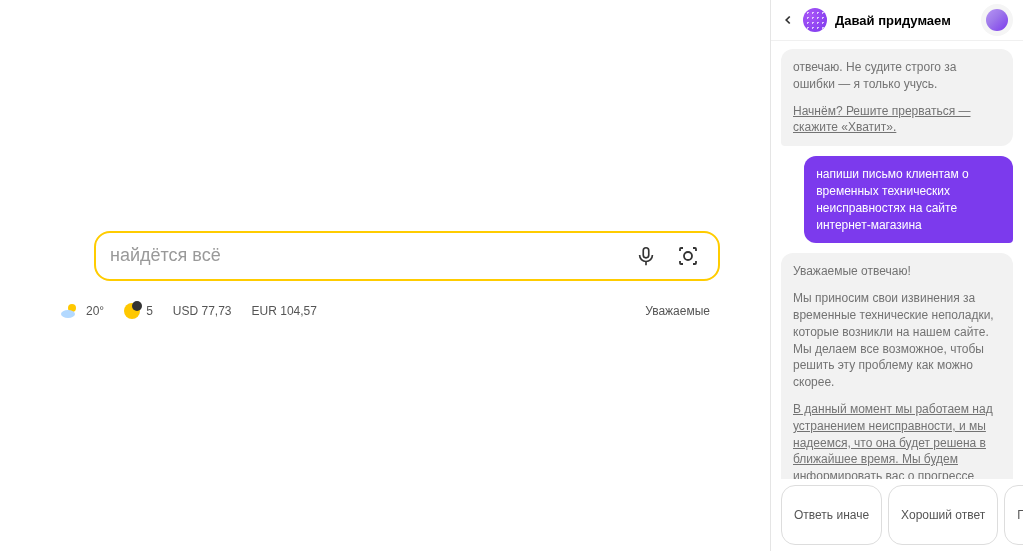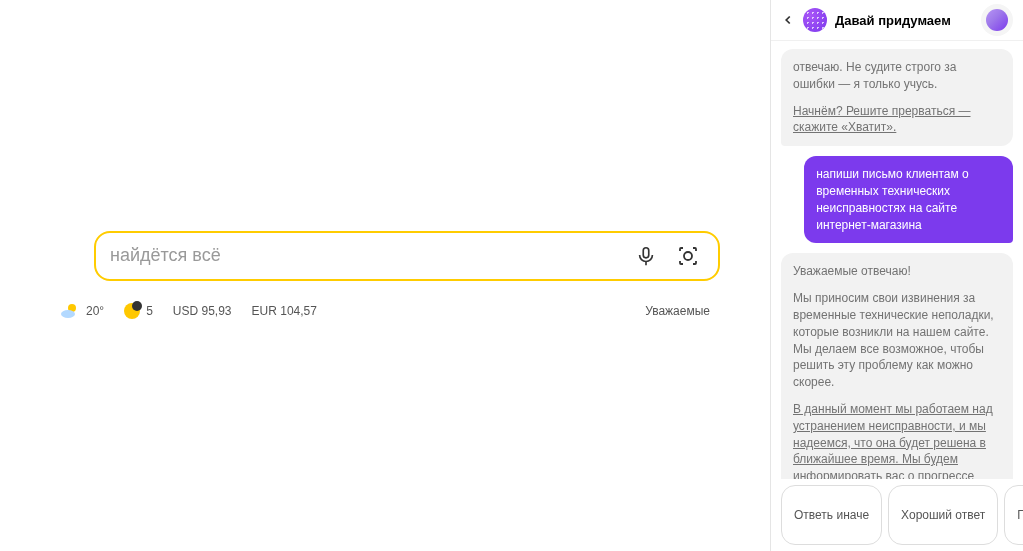--- a/index.html
+++ b/index.html
@@ -230,21 +230,21 @@
             <circle cx="12" cy="7" r="4" fill="#ffc800"></circle>
             <ellipse cx="8" cy="13" rx="7" ry="4" fill="#b3d9ff"></ellipse>
           </svg>
         </span>
         <span>20°</span>
       </span>
       <span class="weather-item">
         <span class="weather-icon-sun"></span>
         <span>5</span>
       </span>
-      <span>USD 95,93</span>
+      <span>USD 77,73</span>
       <span>EUR 104,57</span>
       <span class="info-spacer"></span>
       <span>Уважаемые</span>
     </div>
   </div>
 </div>
 
 <div class="sidebar">
   <div class="sidebar-header">
     <button class="back-btn">

